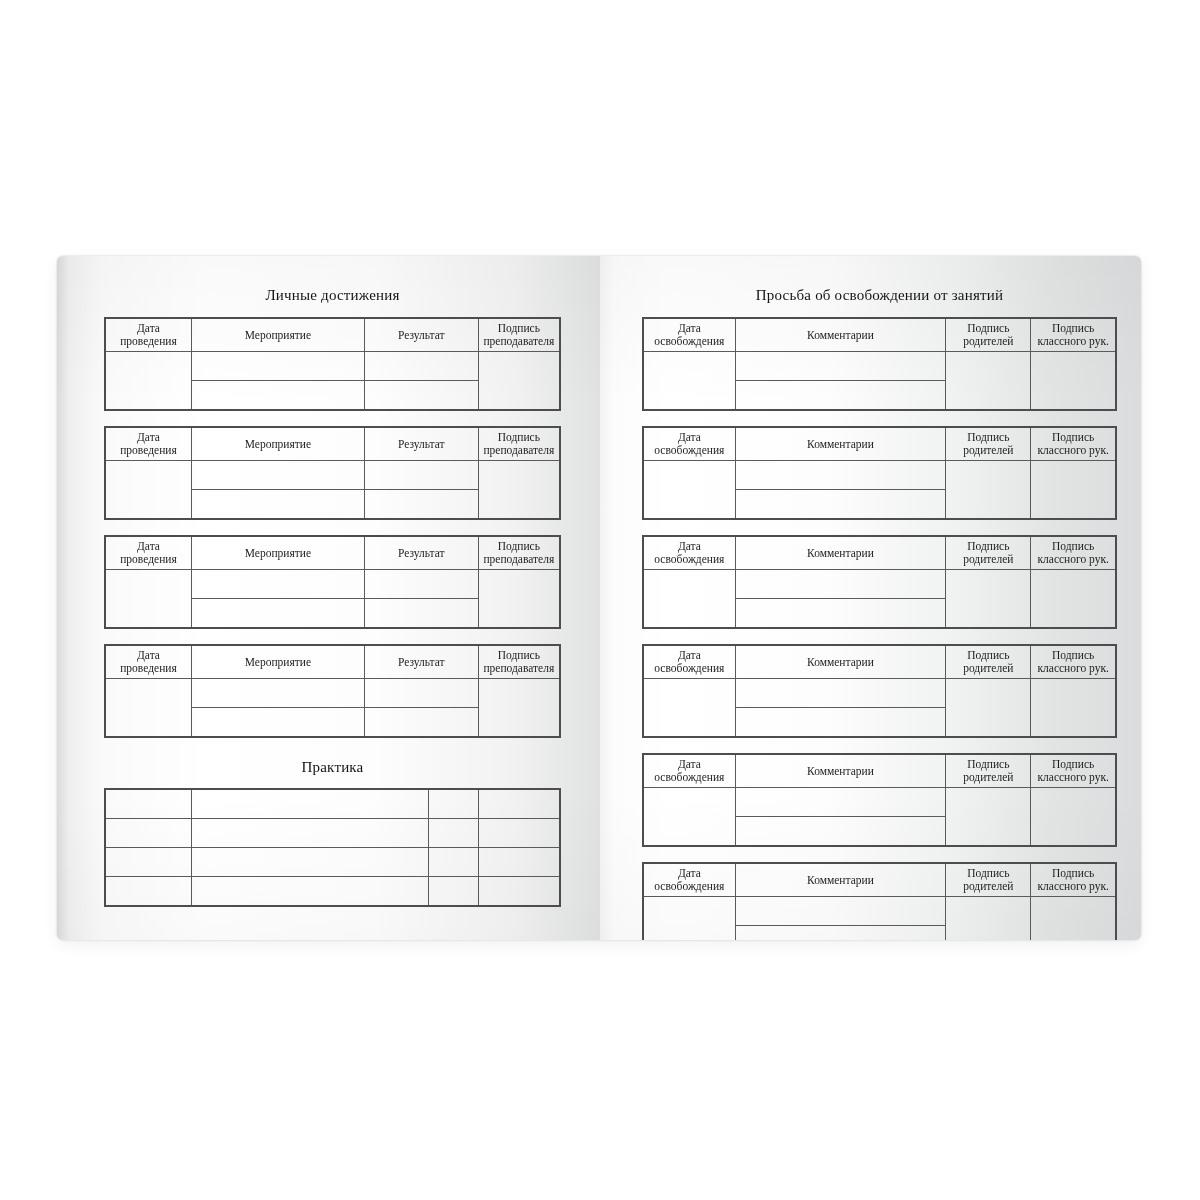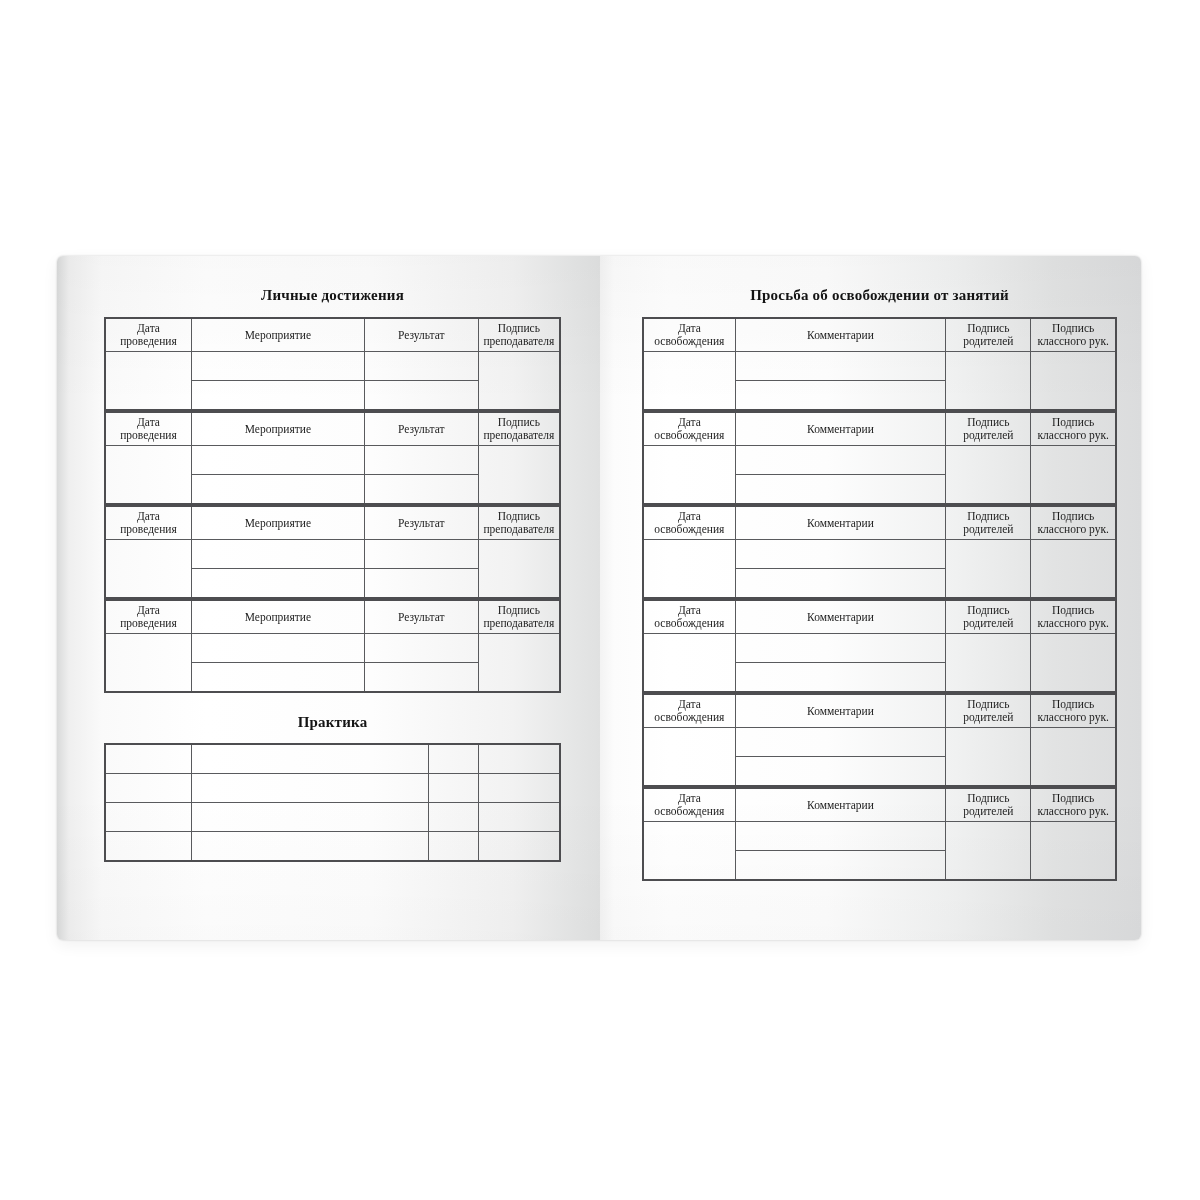--- a/index.html
+++ b/index.html
@@ -34,33 +34,34 @@
     left: 543px; width: 541px;
     background: linear-gradient(to right,
       #f3f3f3 0px, #fcfcfc 14px, #ffffff 70px, #fdfdfd 42%,
       #f0f1f1 66%, #e2e3e3 84%, #dbdcdd 100%);
     padding: 30px 24px 0 42px;
     box-sizing: border-box;
   }
   .sec-title {
     position: relative; z-index: 1;
     text-align: center;
-    font-size: 15px; font-weight: bold;
+    font-size: 15px; font-weight: normal;
     letter-spacing: 0.2px;
     color: #141414;
     height: 18px; line-height: 18px;
     margin: 0 0 13px 0;
   }
   .practice-title { margin-top: 20px; margin-bottom: 12px; }
   table.tbl {
     position: relative; z-index: 1;
     width: 100%;
     border-collapse: collapse;
     table-layout: fixed;
     border: 2px solid #4d4d50;
+    margin-bottom: 15px;
     background: transparent;
   }
   .tbl th, .tbl td { border: 1px solid #595a5d; }
   .tbl th {
     font-weight: normal;
     font-size: 11.5px; line-height: 1.13;
     text-align: center; vertical-align: middle;
     padding: 2px 3px;
     height: 28px;
     color: #1d1d1d;

